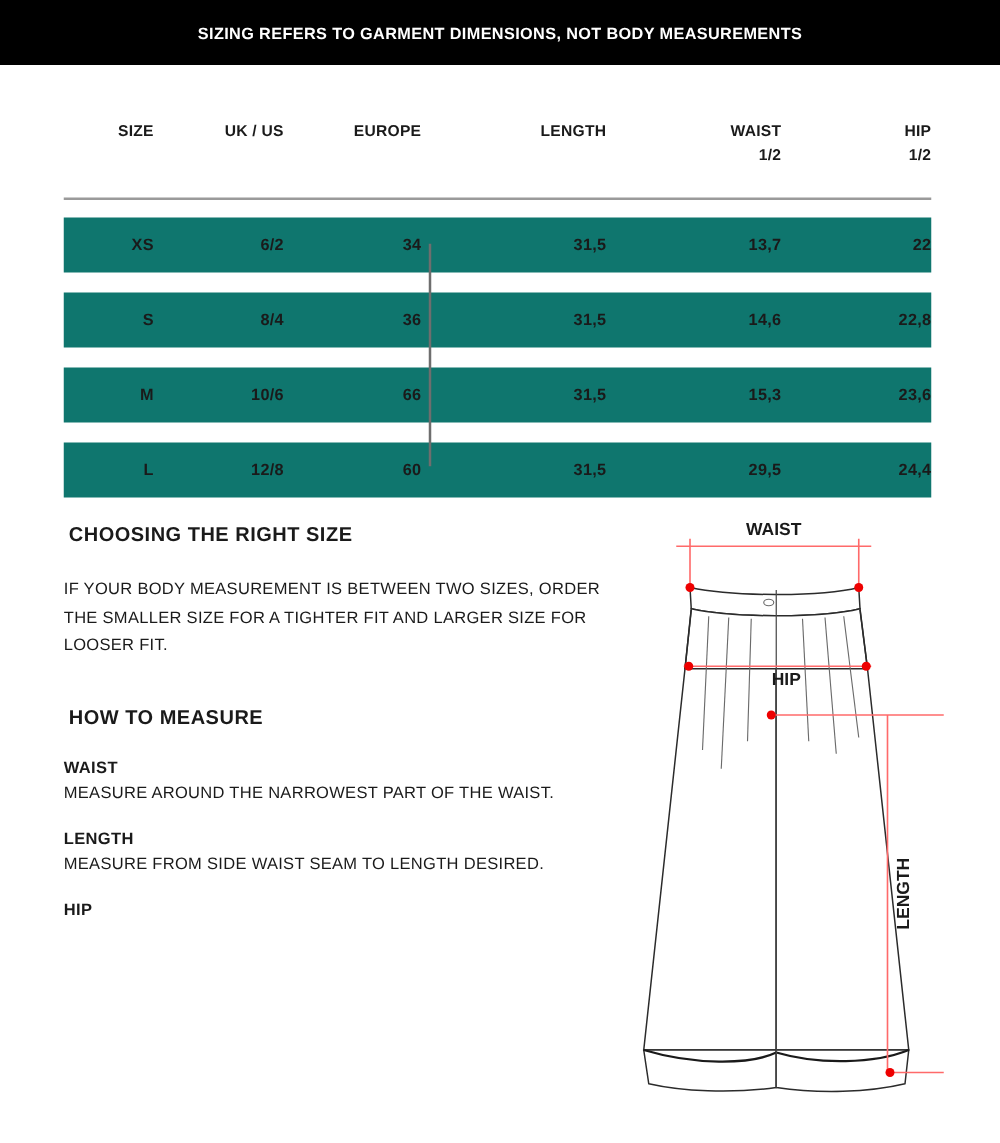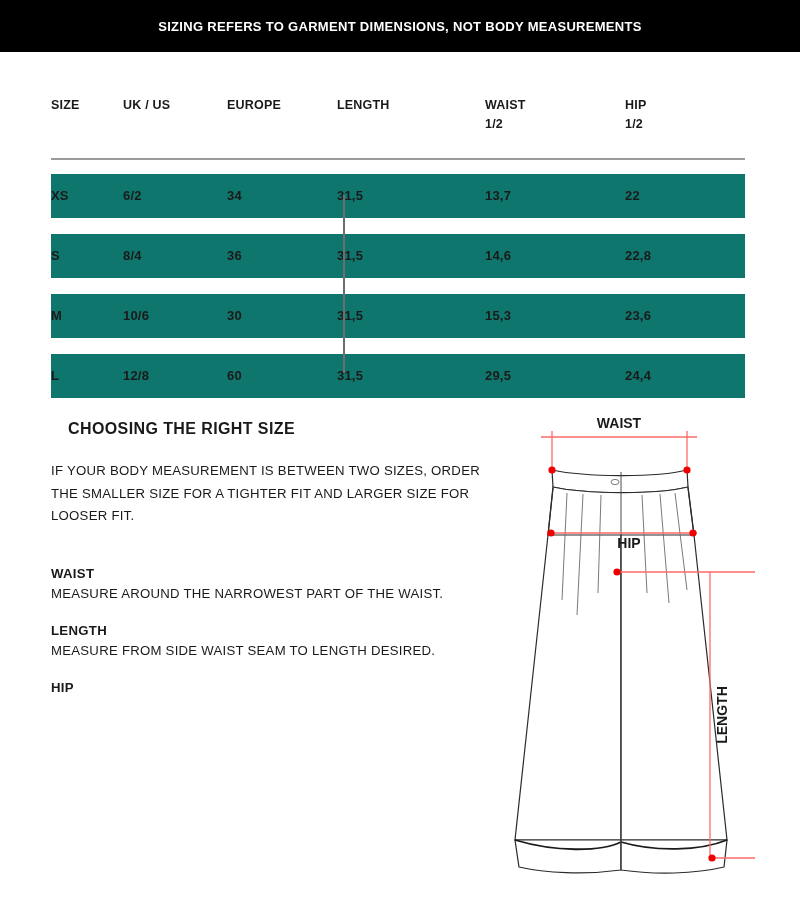--- a/index.html
+++ b/index.html
@@ -50,21 +50,21 @@
   }
   .thead {
     height: 62px;
     align-items: flex-start;
     padding-top: 12px;
   }
   .trow.shaded { background: #0f766e; }
   .trow.gap { height: 16px; }
 
   .cell {
-    text-align: left;
+    text-align: right;
     font-size: 13px;
     font-weight: bold;
     letter-spacing: 0.2px;
     line-height: 1.55;
   }
   .c-size   { width: 72px; }
   .c-ukus   { width: 104px; }
   .c-europe { width: 110px; }
   .c-length { width: 148px; }
   .c-waist  { width: 140px; }
@@ -95,21 +95,21 @@
   .textcol {
     position: absolute;
     left: 51px;
     top: 420px;
     width: 450px;
   }
   .sec-title {
     font-size: 16px;
     font-weight: bold;
     letter-spacing: 0.4px;
-    margin: 0 0 22px 17px;
+    margin: 0 0 22px 4px;
   }
   .sec-body {
     font-size: 13.2px;
     line-height: 1.72;
     letter-spacing: 0.25px;
     margin: 0;
     font-weight: normal;
   }
   .sec-gap-lg { height: 38px; }
   .sec-gap-sm { height: 17px; }
@@ -172,21 +172,21 @@
     <div class="cell c-europe">36</div>
     <div class="cell c-length">31,5</div>
     <div class="cell c-waist">14,6</div>
     <div class="cell c-hip">22,8</div>
   </div>
   <div class="trow gap"></div>
 
   <div class="trow shaded">
     <div class="cell c-size">M</div>
     <div class="cell c-ukus">10/6</div>
-    <div class="cell c-europe">30</div>
+    <div class="cell c-europe">66</div>
     <div class="cell c-length">31,5</div>
     <div class="cell c-waist">15,3</div>
     <div class="cell c-hip">23,6</div>
   </div>
   <div class="trow gap"></div>
 
   <div class="trow shaded">
     <div class="cell c-size">L</div>
     <div class="cell c-ukus">12/8</div>
     <div class="cell c-europe">60</div>
@@ -200,20 +200,21 @@
 <div class="hrule"></div>
 <div class="vrule"></div>
 
 <div class="textcol">
 
   <h2 class="sec-title">CHOOSING THE RIGHT SIZE</h2>
   <p class="sec-body">IF YOUR BODY MEASUREMENT IS BETWEEN TWO SIZES, ORDER THE SMALLER SIZE FOR A TIGHTER FIT AND LARGER SIZE FOR LOOSER FIT.</p>
 
   <div class="sec-gap-lg"></div>
 
+  <h2 class="sec-title">HOW TO MEASURE</h2>
 
   <p class="sub-label">WAIST</p>
   <p class="sec-body">MEASURE AROUND THE NARROWEST PART OF THE WAIST.</p>
 
   <div class="sec-gap-sm"></div>
 
   <p class="sub-label">LENGTH</p>
   <p class="sec-body">MEASURE FROM SIDE WAIST SEAM TO LENGTH DESIRED.</p>
 
   <div class="sec-gap-sm"></div>

